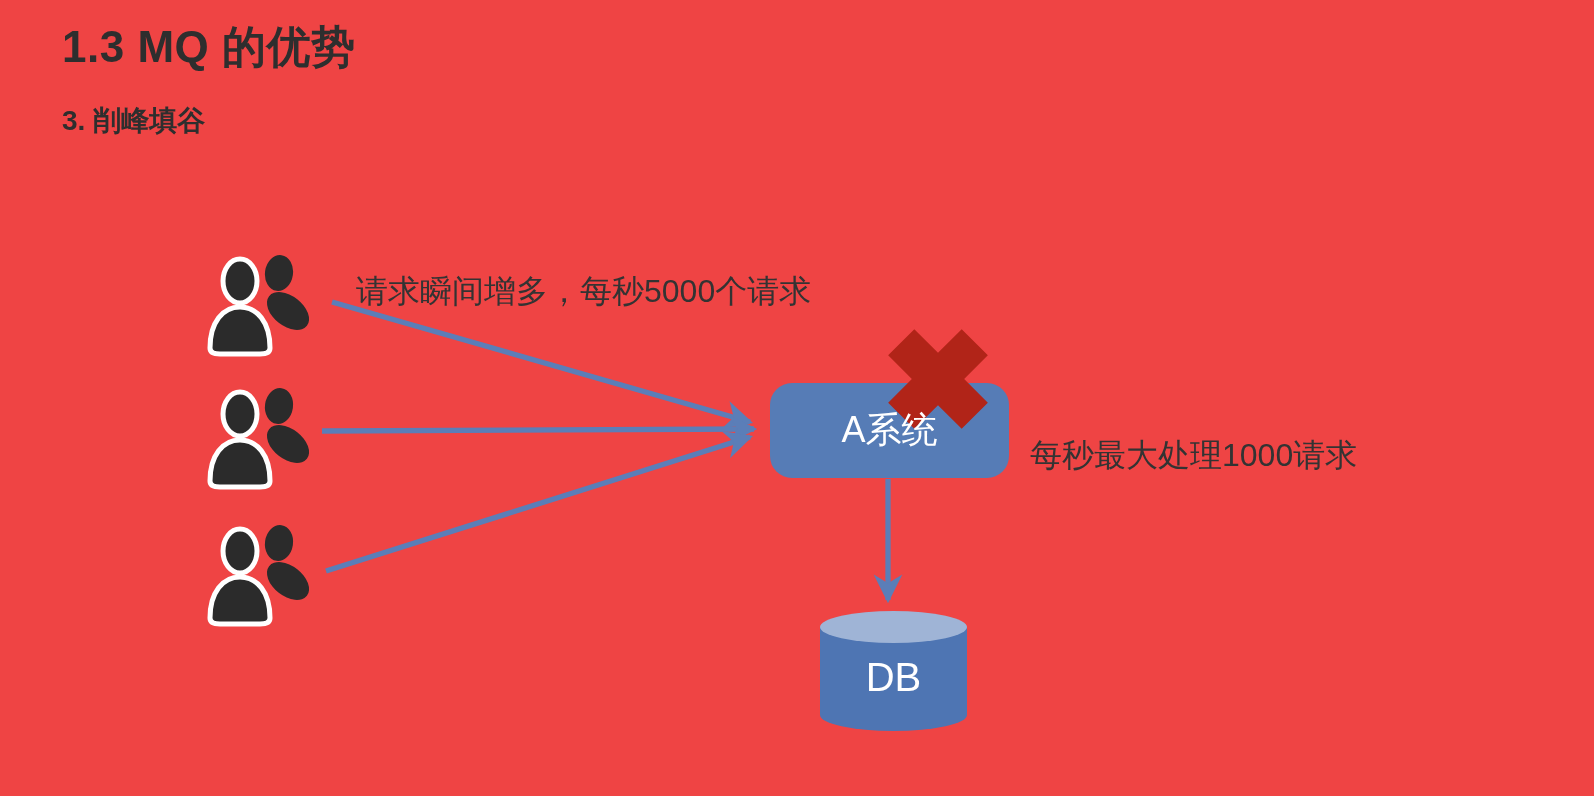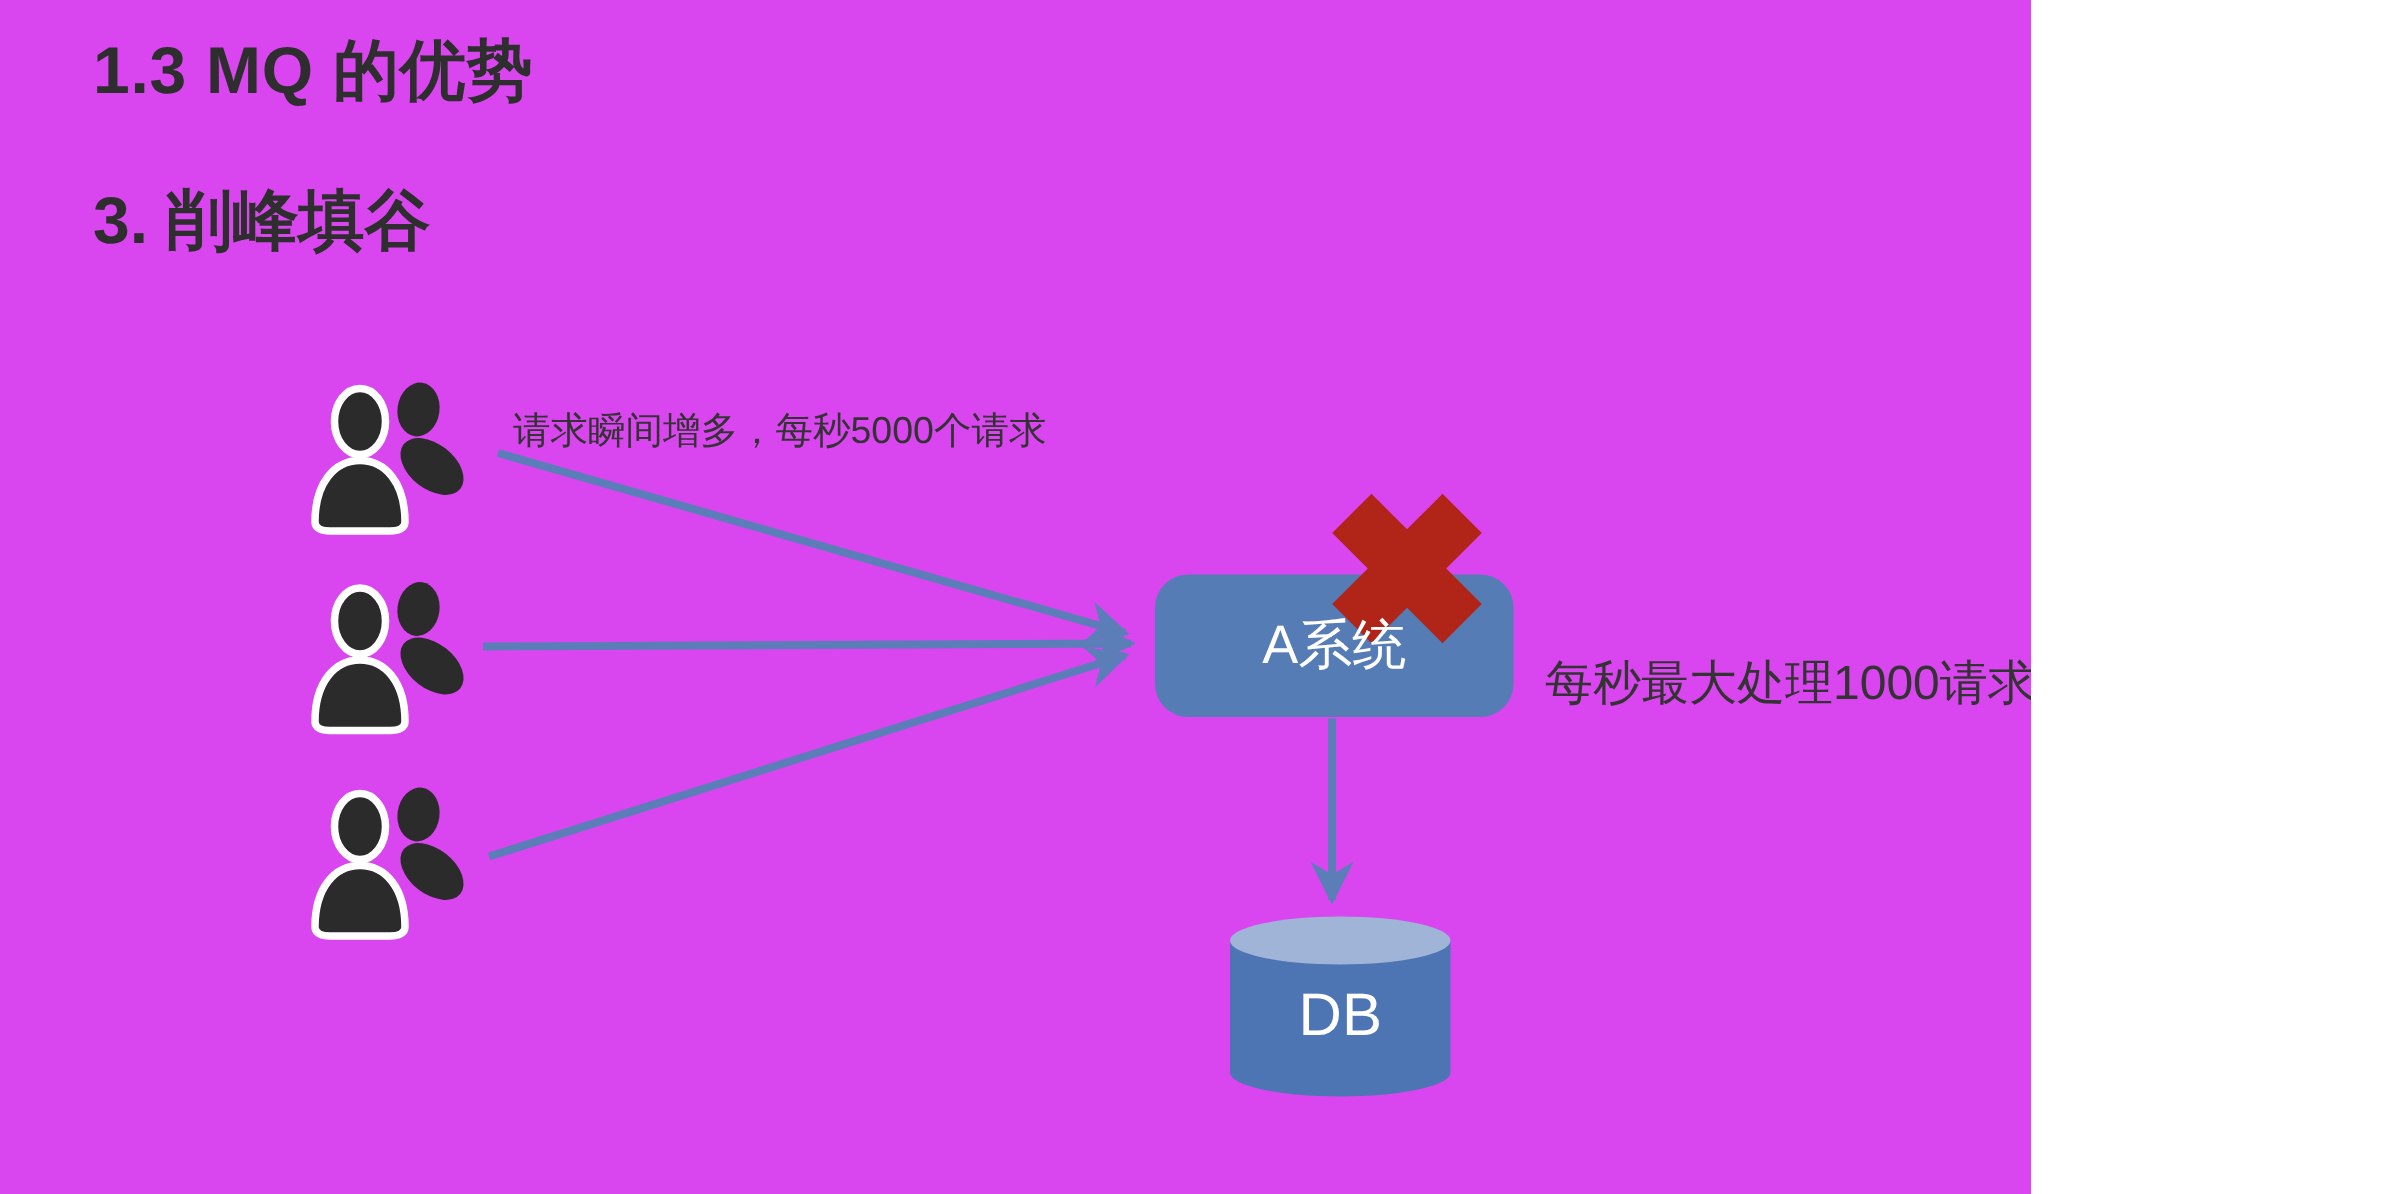--- a/index.html
+++ b/index.html
@@ -9,52 +9,52 @@
     --cyl-top:#9FB4D6;
     --x-red:#B12418;
     --icon-dark:#2B2B2B;
     --text-dark:#333333;
   }
   *{margin:0;padding:0;box-sizing:border-box;}
   html,body{background:#ffffff;}
   body{font-family:"Liberation Sans","DejaVu Sans",sans-serif;}
   .canvas{
     position:relative;
-    width:1354px;
+    width:1594px;
     height:796px;
-    background:#d946ef;
+    background:#ef4444;
     overflow:hidden;
   }
   .page-title{
     position:absolute;
     left:62px; top:18px;
     font-size:44px;
     font-weight:700;
     color:#2e2e2e;
     letter-spacing:0.5px;
   }
   .section-heading{
     position:absolute;
-    left:62px; top:118px;
-    font-size:44px;
+    left:62px; top:102px;
+    font-size:28px;
     font-weight:700;
     color:#2e2e2e;
   }
   .diagram-svg{
     position:absolute;
     left:0; top:0;
   }
   .annotation{
     position:absolute;
     color:var(--text-dark);
     white-space:nowrap;
   }
   .annotation.burst{
-    left:342px; top:270px;
-    font-size:25px;
+    left:356px; top:270px;
+    font-size:32px;
   }
   .annotation.capacity{
     left:1030px; top:434px;
     font-size:32px;
   }
   .node-label{
     position:absolute;
     display:flex;
     align-items:center;
     justify-content:center;

